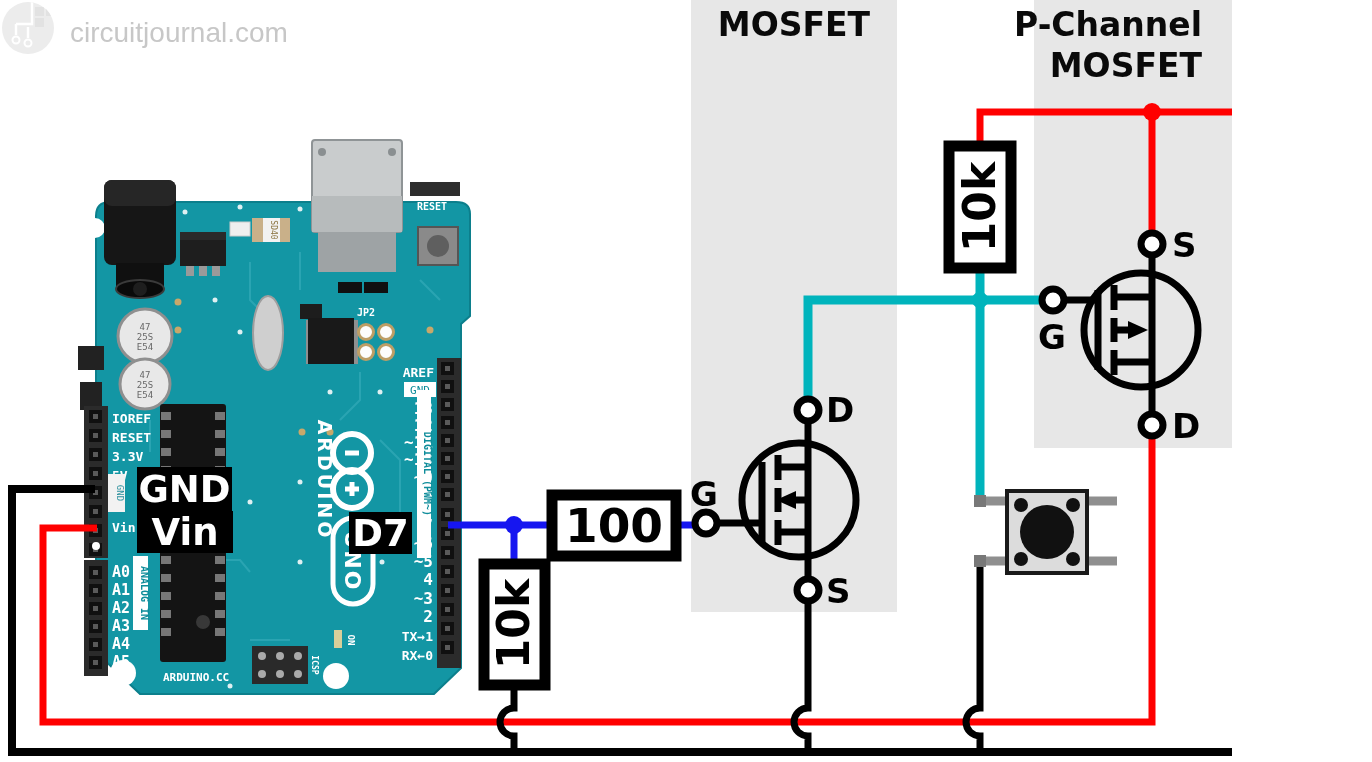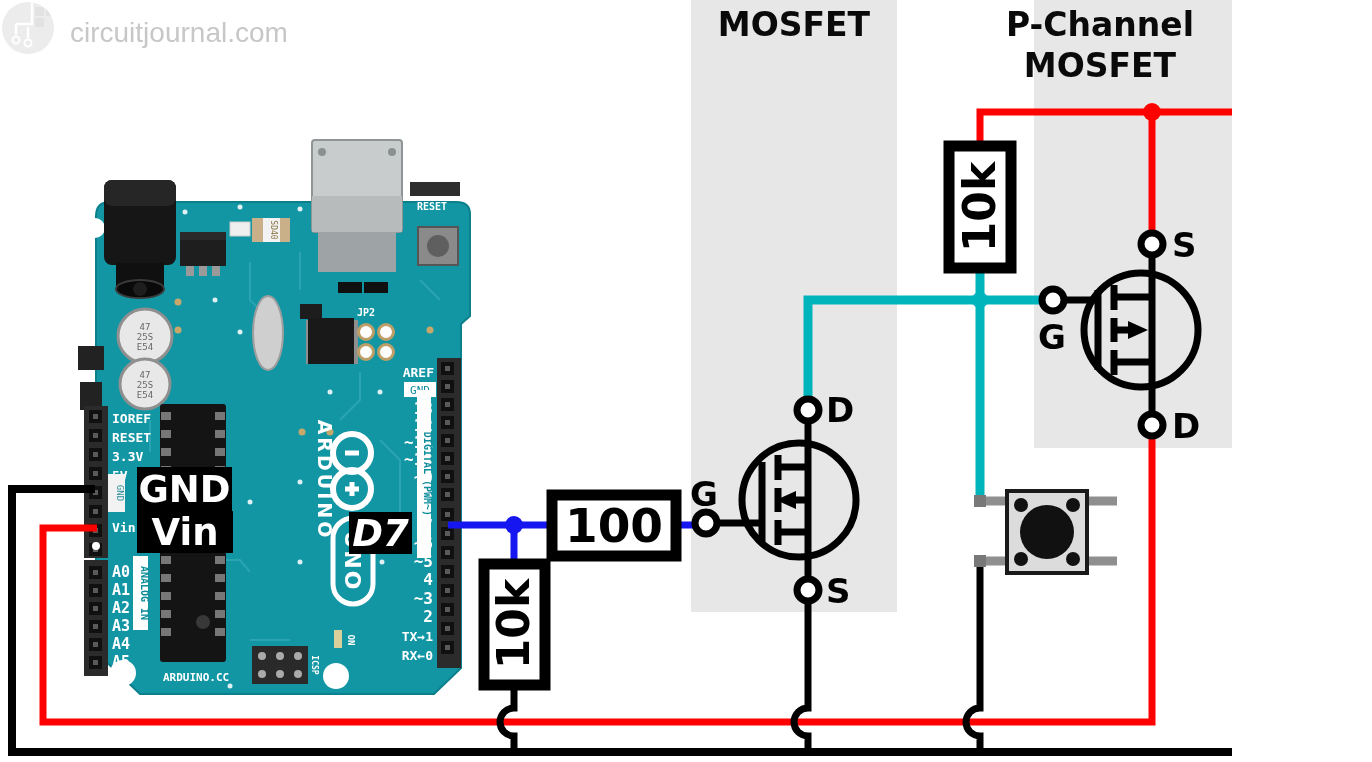--- a/index.html
+++ b/index.html
@@ -440,22 +440,22 @@
       <path d="M1282,342 L1371,342"></path>
       <path d="M1307,359 L1347,359"></path>
     </g>
     <text x="1297" y="296" text-anchor="middle" font-weight="bold" font-size="46" fill="#ff0000">+</text>
     <text x="1297" y="393" text-anchor="middle" font-weight="bold" font-size="52" fill="#000000">-</text>
   </svg>
 
   <div class="panel-title" style="left:691px;top:4px;width:206px;">
     <div>MOSFET</div>
   </div>
-  <div class="panel-title" style="left:998px;top:4px;width:204px;">
+  <div class="panel-title" style="left:998px;top:4px;width:204px;text-align:right;">
     <div>P-Channel</div>
     <div>MOSFET</div>
   </div>
 
   <div class="wire-label" style="left:137px;top:467px;width:95px;height:44px;">GND</div>
   <div class="wire-label" style="left:137px;top:511px;width:96px;height:42px;">Vin</div>
-  <div class="wire-label" style="left:349px;top:512px;width:63px;height:42px;font-style:italic;">D7</div>
+  <div class="wire-label" style="left:349px;top:512px;width:63px;height:42px;">D7</div>
 
 </div>
 
 </body></html>

